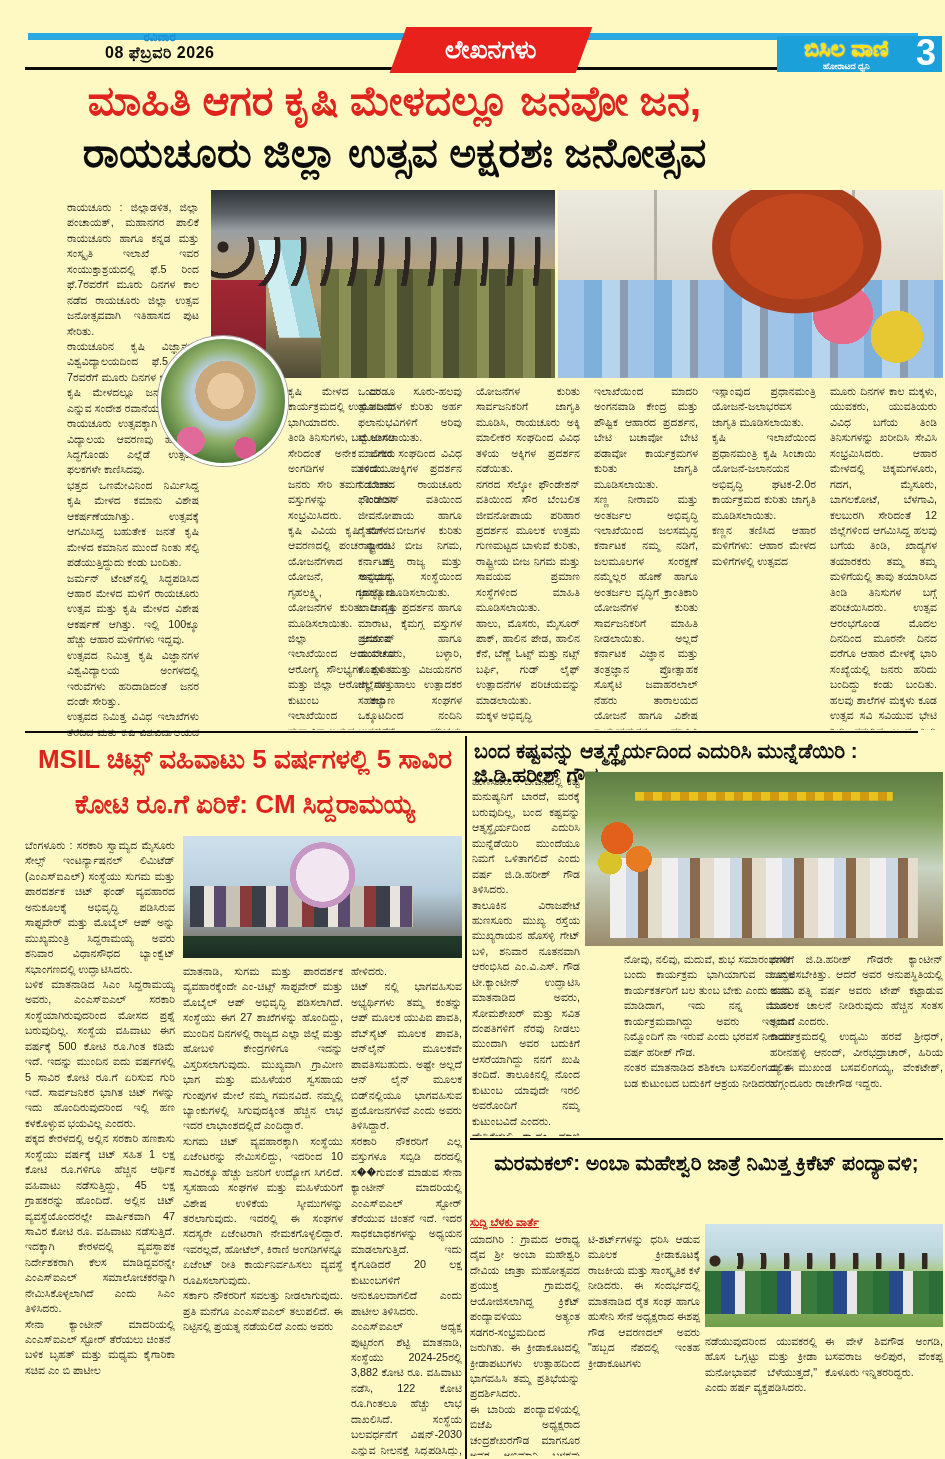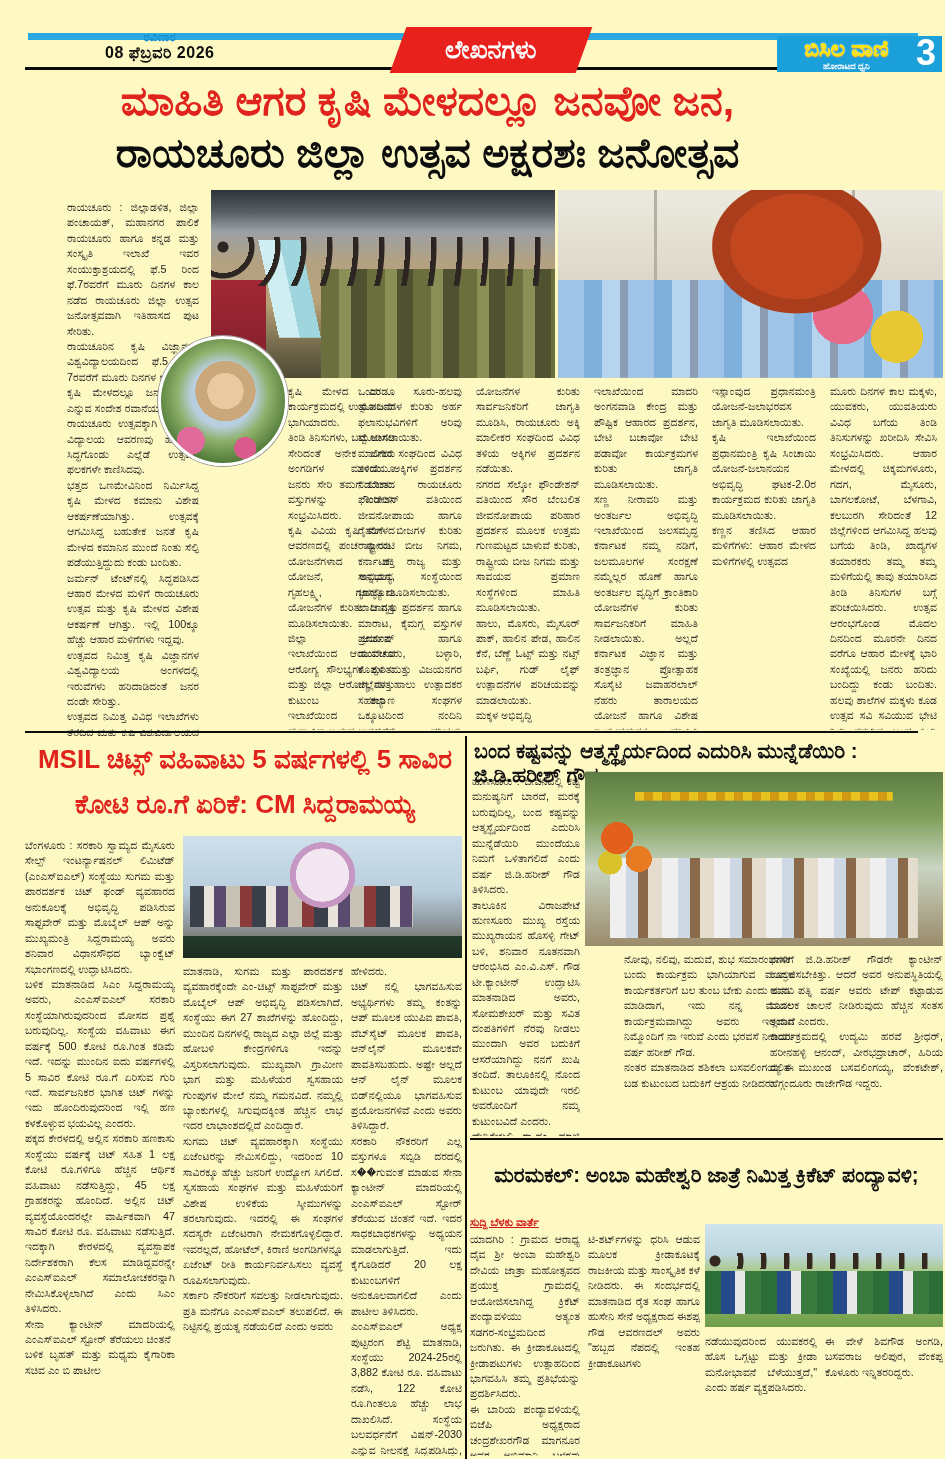--- a/index.html
+++ b/index.html
@@ -13,28 +13,28 @@
   .date{color:#0d0d0d;font-size:16px;font-weight:bold;letter-spacing:.5px;}
   .flag{left:398px;top:27px;width:186px;height:46px;background:#e8211c;transform:skewX(-20deg);
         display:flex;align-items:center;justify-content:center;}
   .flag span{transform:skewX(20deg);color:#fff;font-size:25px;font-weight:bold;}
   .paperbox{left:777px;top:36px;width:165px;height:36px;background:#1ba0da;display:flex;align-items:center;}
   .pb-left{flex:1;text-align:center;line-height:1;}
   .pb-name{color:#ffe400;font-size:22px;font-weight:bold;text-shadow:0 0 2px #fff, 0 1px 0 #b07000;}
   .pb-tag{color:#ffffff;font-size:8.5px;font-weight:bold;margin-top:2px;text-align:center;}
   .pb-num{color:#fff;font-size:36px;font-weight:bold;padding:0 6px 2px 0;}
   
-  .mainhead{left:0;top:76px;width:789px;text-align:center;font-weight:bold;line-height:1.26;padding-left:33px;}
+  .mainhead{left:0;top:76px;width:789px;text-align:center;font-weight:bold;line-height:1.26;}
   .mh1{color:#e0231c;font-size:41px;}
   .mh2{color:#0d0d0d;font-size:41px;}
   .h-msil{left:30px;top:737px;width:430px;text-align:center;color:#e0231c;font-size:26px;
           font-weight:bold;line-height:1.72;}
   .h-gowda{left:474px;top:739px;width:468px;color:#101010;font-size:20.5px;font-weight:bold;}
   .h-cricket{left:470px;top:1146px;width:473px;text-align:center;color:#101010;font-size:20.5px;
-             font-weight:bold;line-height:1.65;margin-top:12px;}
+             font-weight:bold;line-height:1.65;}
   .credit{left:470px;top:1216px;color:#cf1717;font-size:11px;font-weight:bold;text-decoration:underline;}
   
   .coltext{position:absolute;font-size:10.8px;line-height:1.43;text-align:justify;color:#1b1b1b;
            white-space:pre-line;overflow:hidden;}
   
   .hr-top{left:25px;top:731px;width:893px;height:2px;background:#0c0c0c;}
   .vr-mid{left:465px;top:736px;width:2px;height:723px;background:#0c0c0c;}
   .hr-right{left:470px;top:1138px;width:473px;height:2px;background:#0c0c0c;}
   
   .photo{position:absolute;overflow:hidden;}

